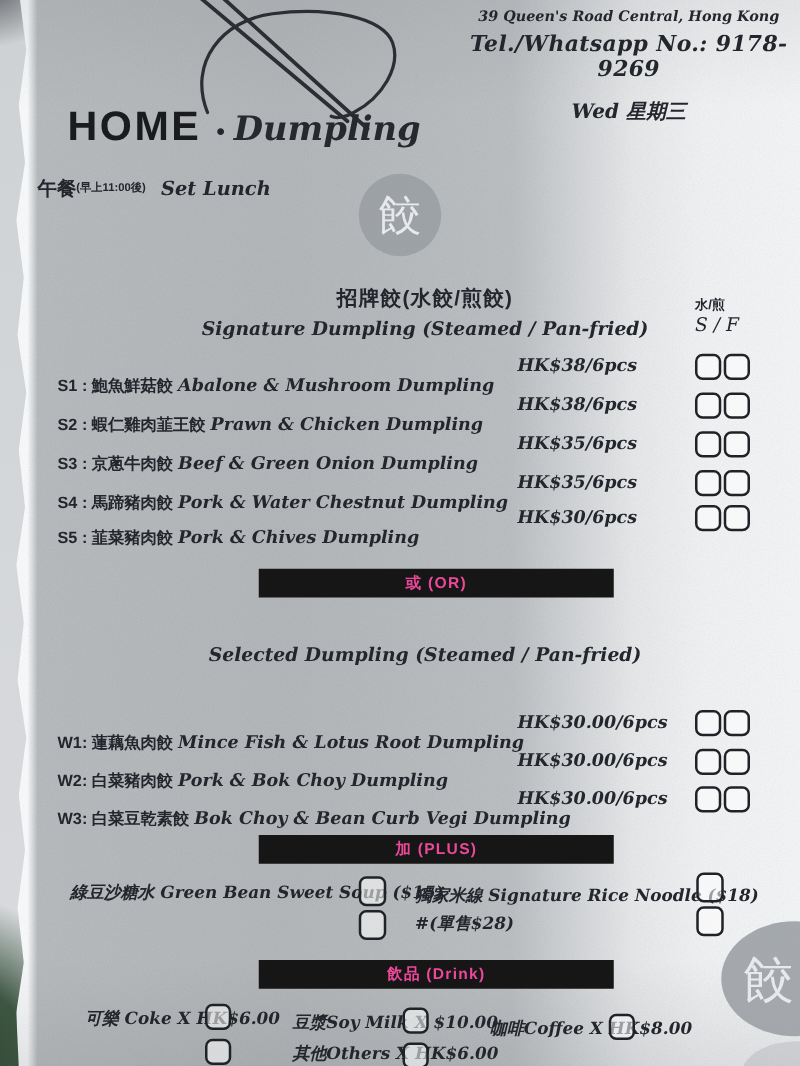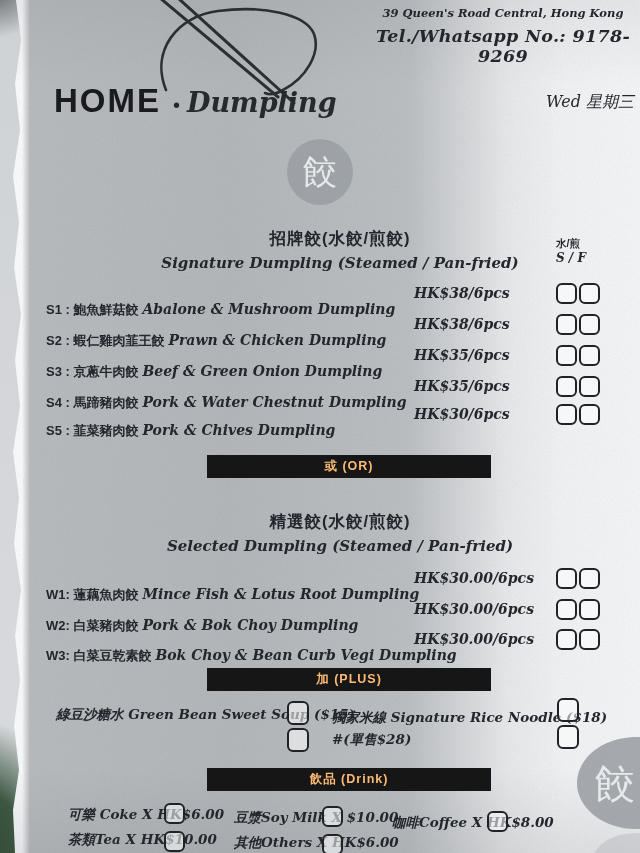--- a/index.html
+++ b/index.html
@@ -17,21 +17,21 @@
     background:
       linear-gradient(180deg, rgba(110,114,118,.10), rgba(110,114,118,0) 10%, rgba(110,114,118,0) 90%, rgba(110,114,118,.14)),
       linear-gradient(90deg,#fafbfc 0 22px,#b9bcbf 30px,#b5b8bb 36%,#bdc0c3 64%,#e7e9eb 79%,#f2f3f5 88%,#f5f6f7 100%);}
   .grain{position:absolute;inset:0;width:100%;height:100%;opacity:.15;mix-blend-mode:multiply;pointer-events:none;}
   .hand{font-family:"DejaVu Serif",serif;font-style:italic;}
   .abs{position:absolute;}
   
   .addr{top:6px;right:6px;width:262px;text-align:center;}
   .addr .small{font-size:11.5px;line-height:15px;font-weight:600;}
   .addr .phone{font-size:17.5px;font-weight:700;margin-top:5px;letter-spacing:.3px;}
-  .addr .day{font-size:16px;font-weight:400;margin-top:26px;text-align:right;}
+  .addr .day{font-size:16px;font-weight:700;margin-top:13px;}
   
   .logoline{left:54px;top:82px;display:flex;align-items:baseline;}
   .logo-home{font-family:"Liberation Sans",sans-serif;font-weight:800;font-size:33px;letter-spacing:2px;color:#191b1e;}
   .logo-dot{font-size:20px;margin:0 7px 0 12px;}
   .logo-word{font-size:27px;font-weight:700;color:#26292e;}
   .logo-art{left:148px;top:-2px;}
   
   .lunchline{left:30px;top:141px;font-size:15.5px;white-space:nowrap;}
   .lunch-zh{font-weight:700;}
   .lunch-note{font-size:9px;font-weight:700;vertical-align:3px;}
@@ -41,32 +41,32 @@
          display:flex;align-items:center;justify-content:center;font-family:"DejaVu Serif",serif;}
   .stamp1{left:287px;top:139px;width:66px;height:66px;font-size:34px;}
   .stamp2{left:577px;top:737px;width:118px;height:92px;font-size:40px;justify-content:flex-start;padding-left:18px;box-sizing:border-box;}
   .stamp3{left:593px;top:833px;width:88px;height:55px;background:rgba(165,169,174,.35);}
   
   .sechead{left:150px;width:380px;text-align:center;}
   .sec-zh{font-size:16.5px;font-weight:800;letter-spacing:1px;}
   .sec-en{font-size:15px;font-weight:700;margin-top:4px;}
   .sfhead{left:556px;top:237px;width:62px;text-align:left;}
   .sf-zh{font-size:10.5px;font-weight:800;}
-  .sf-en{font-size:12px;font-weight:700;}
+  .sf-en{font-size:15px;font-weight:400;}
   
   .item-row{left:46px;width:560px;display:flex;align-items:center;height:24px;}
   .iname{width:368px;white-space:nowrap;overflow:visible;margin-top:32px;}
   .iname .zh{font-size:13px;font-weight:800;}
   .iname .en{font-size:14px;font-weight:700;margin-left:4px;}
   .iprice{width:142px;font-size:14px;font-weight:700;white-space:nowrap;}
   .iboxes{display:flex;gap:2px;}
   .cb{display:inline-block;width:21px;height:21px;border:2.2px solid #1f2227;border-radius:6px;background:rgba(255,255,255,.55);box-sizing:border-box;}
   .cb.tall{width:22px;height:24px;}
   
-  .bar{left:207px;width:284px;height:23px;background:#161616;color:#fdba74;
+  .bar{left:207px;width:284px;height:23px;background:#161616;color:#ec4899;
        text-align:center;font-size:12.5px;line-height:23px;letter-spacing:1px;font-weight:600;}
   
   .addon-text{font-size:13.5px;font-weight:700;line-height:22px;white-space:nowrap;}
   .vstack{display:flex;flex-direction:column;gap:3px;}
   
   .drink{font-size:13.5px;font-weight:700;white-space:nowrap;margin-left:40px;}
 </style>
 </head>
 <body>
 
@@ -93,20 +93,24 @@
       <path d="M 12 0 L 130 99" fill="none" stroke="#2b2e33" stroke-width="3" stroke-linecap="round"></path>
       <path d="M 30 0 L 146 105" fill="none" stroke="#2b2e33" stroke-width="3" stroke-linecap="round"></path>
     </svg>
 
     <div class="abs logoline">
       <span class="logo-home">HOME</span>
       <span class="logo-dot">•</span>
       <span class="logo-word hand">Dumpling</span>
     </div>
 
+    <div class="abs lunchline">
+      <span class="lunch-zh">午餐</span><span class="lunch-note">(早上11:00後)</span>
+      <span class="lunch-en hand">Set Lunch</span>
+    </div>
 
     <div class="abs stamp stamp1">餃</div>
 
     <div class="abs sechead" style="top:228px">
       <div class="sec-zh">招牌餃(水餃/煎餃)</div>
       <div class="sec-en hand">Signature Dumpling (Steamed / Pan-fried)</div>
     </div>
     <div class="abs sfhead">
       <div class="sf-zh">水/煎</div>
       <div class="sf-en hand">S / F</div>
@@ -149,21 +153,20 @@
       <span class="iprice hand">HK$30/6pcs</span>
       <span class="iboxes">
           <span class="cb"></span>
           <span class="cb"></span>
         </span>
     </div>
 
     <div class="abs bar" style="top:455px">或 (OR)</div>
 
     <div class="abs sechead" style="top:511px">
-      <div class="sec-zh">精選餃(水餃/煎餃)</div>
       <div class="sec-en hand">Selected Dumpling (Steamed / Pan-fried)</div>
     </div>
 
     <div class="abs item-row" style="top:566px">
       <span class="iname"><span class="zh">W1: 蓮藕魚肉餃</span><span class="en hand">Mince Fish &amp; Lotus Root Dumpling</span></span>
       <span class="iprice hand">HK$30.00/6pcs</span>
       <span class="iboxes">
           <span class="cb"></span>
           <span class="cb"></span>
         </span>
@@ -199,21 +202,20 @@
       <div>#(單售$28)</div>
     </div>
     <div class="abs vstack" style="left:557px;top:698px">
       <span class="cb tall"></span>
       <span class="cb tall"></span>
     </div>
 
     <div class="abs bar" style="top:768px">飲品 (Drink)</div>
 
     <div class="abs drink hand" style="left:28px;top:806px">可樂 Coke X HK$6.00</div>
-    <div class="abs drink hand" style="left:28px;top:831px">茶類Tea X HK$10.00</div>
     <span class="abs cb" style="left:164px;top:803px"></span>
     <span class="abs cb" style="left:164px;top:831px"></span>
     <div class="abs drink hand" style="left:194px;top:809px">豆漿Soy Milk X $10.00</div>
     <div class="abs drink hand" style="left:194px;top:834px">其他Others X HK$6.00</div>
     <span class="abs cb" style="left:322px;top:806px"></span>
     <span class="abs cb" style="left:322px;top:834px"></span>
     <div class="abs drink hand" style="left:352px;top:814px">咖啡Coffee X HK$8.00</div>
     <span class="abs cb" style="left:487px;top:811px"></span>
 
     <div class="abs stamp stamp2">餃</div>

